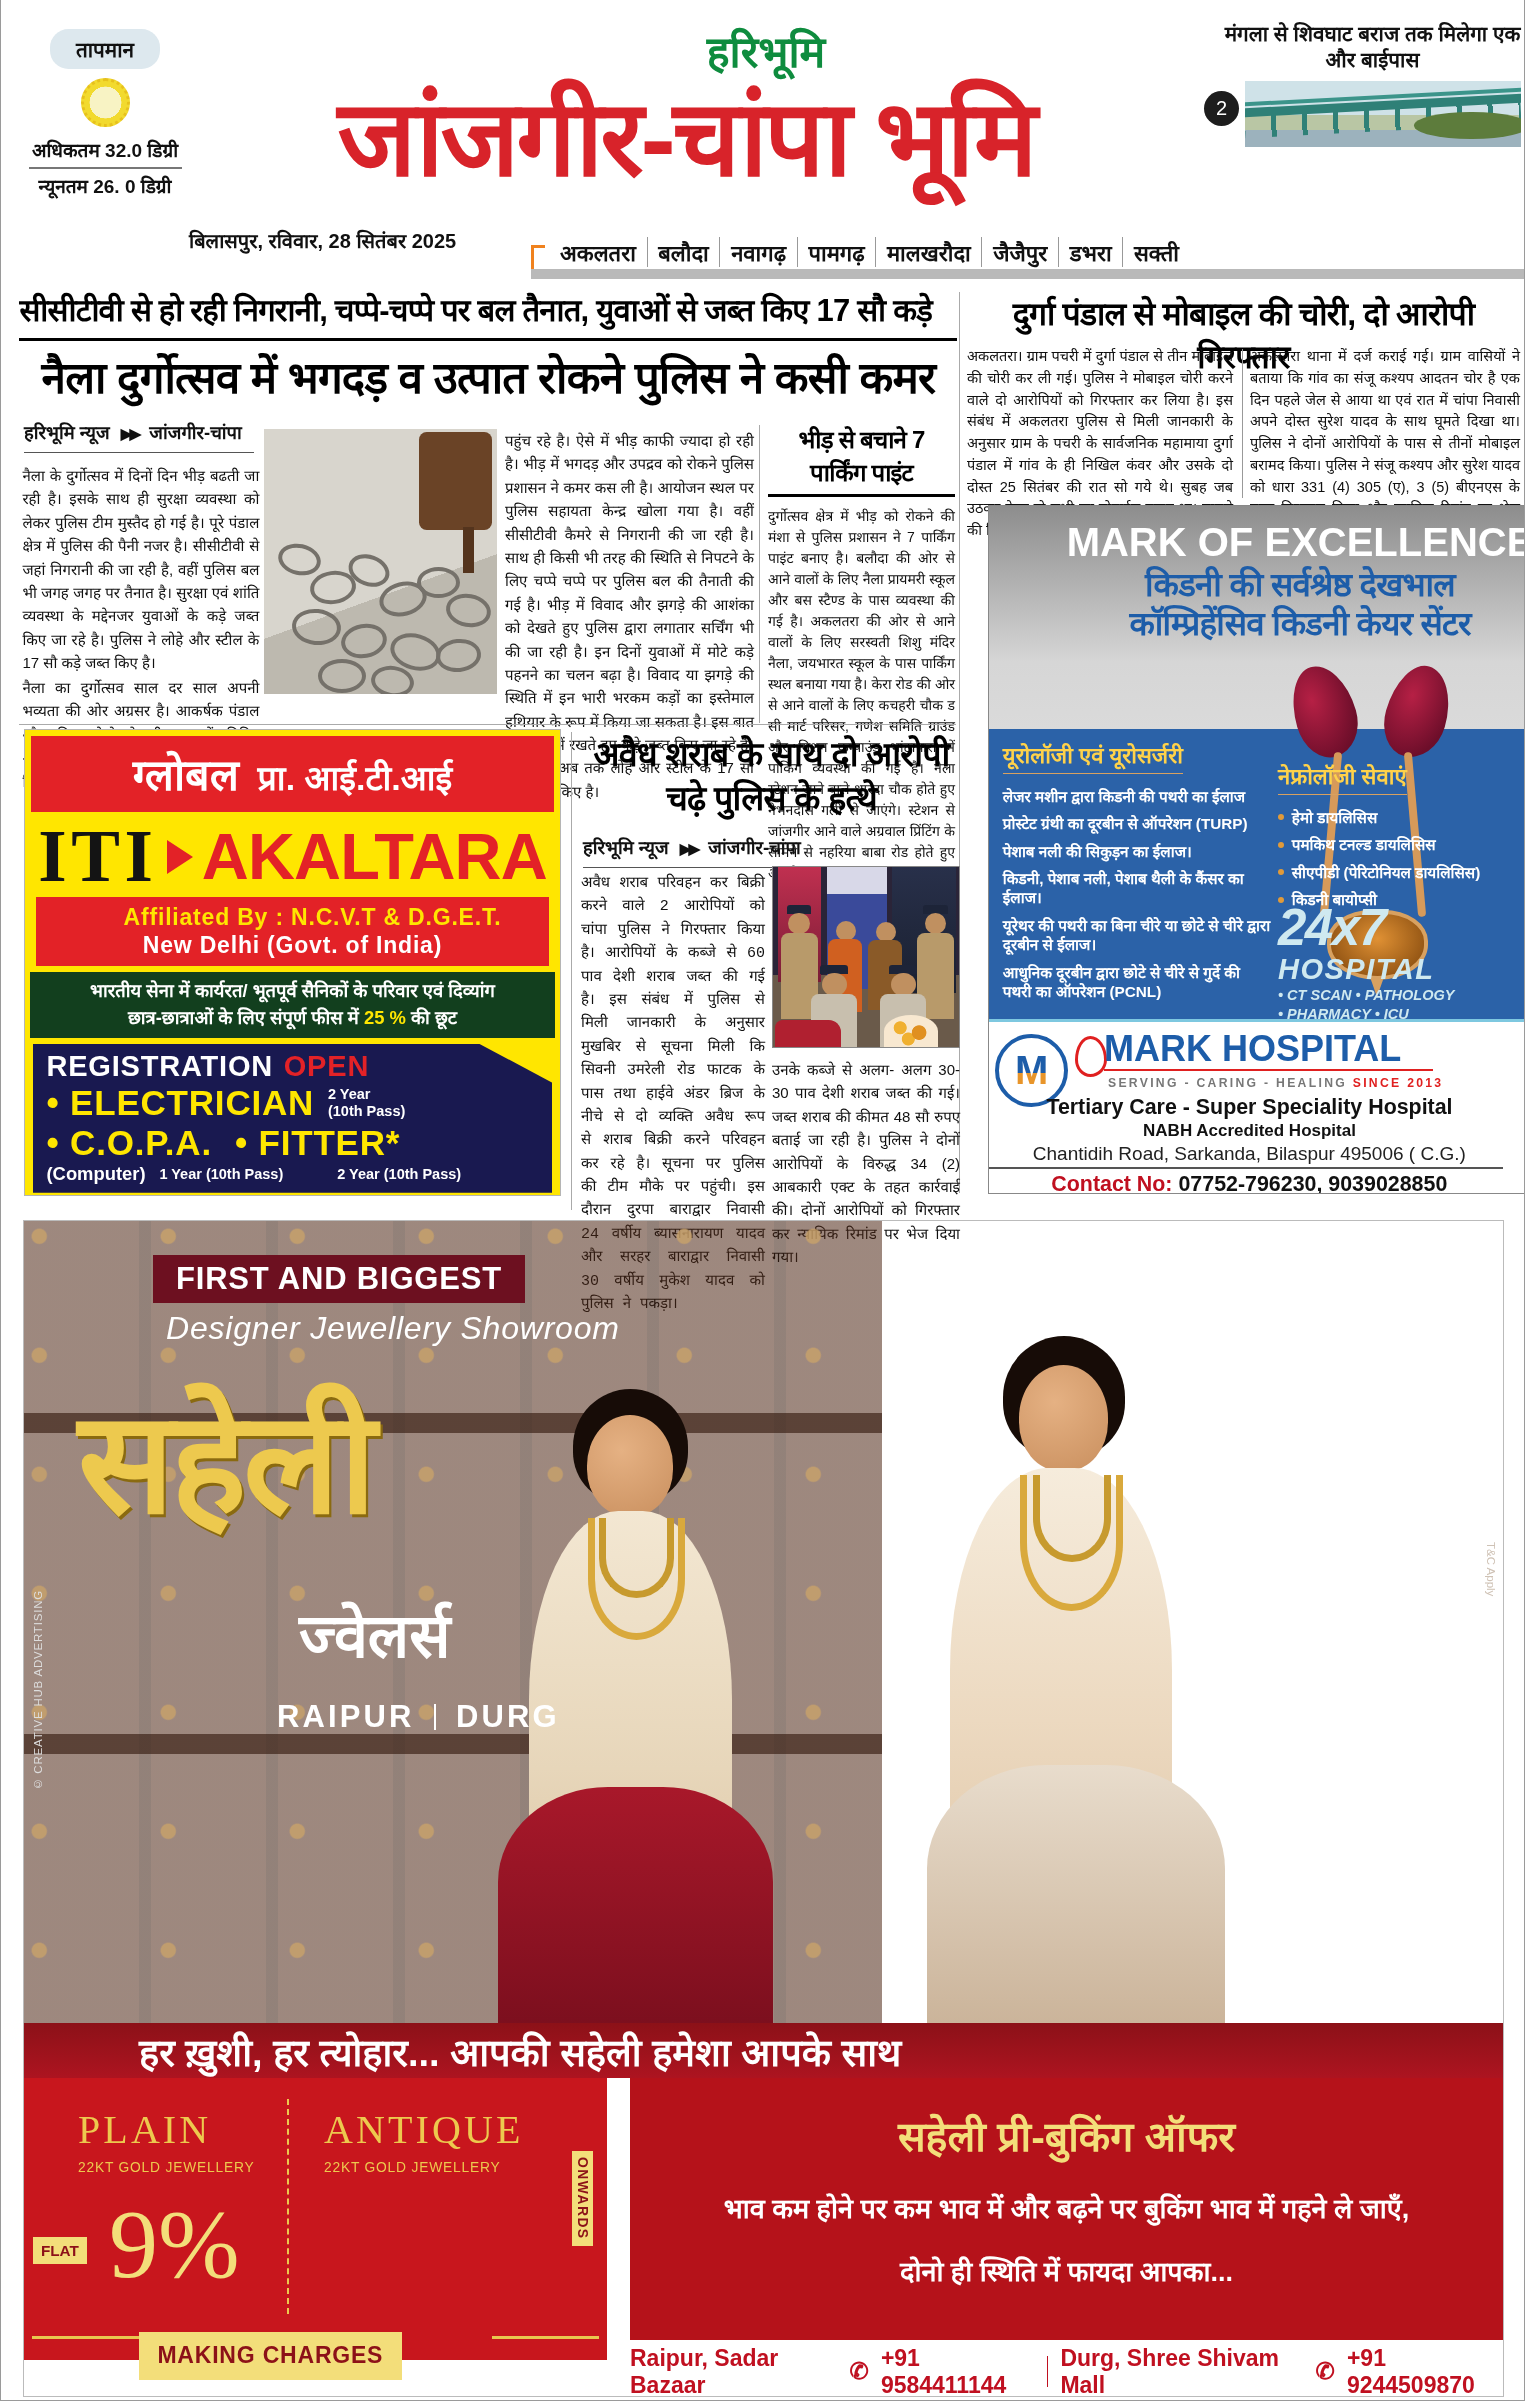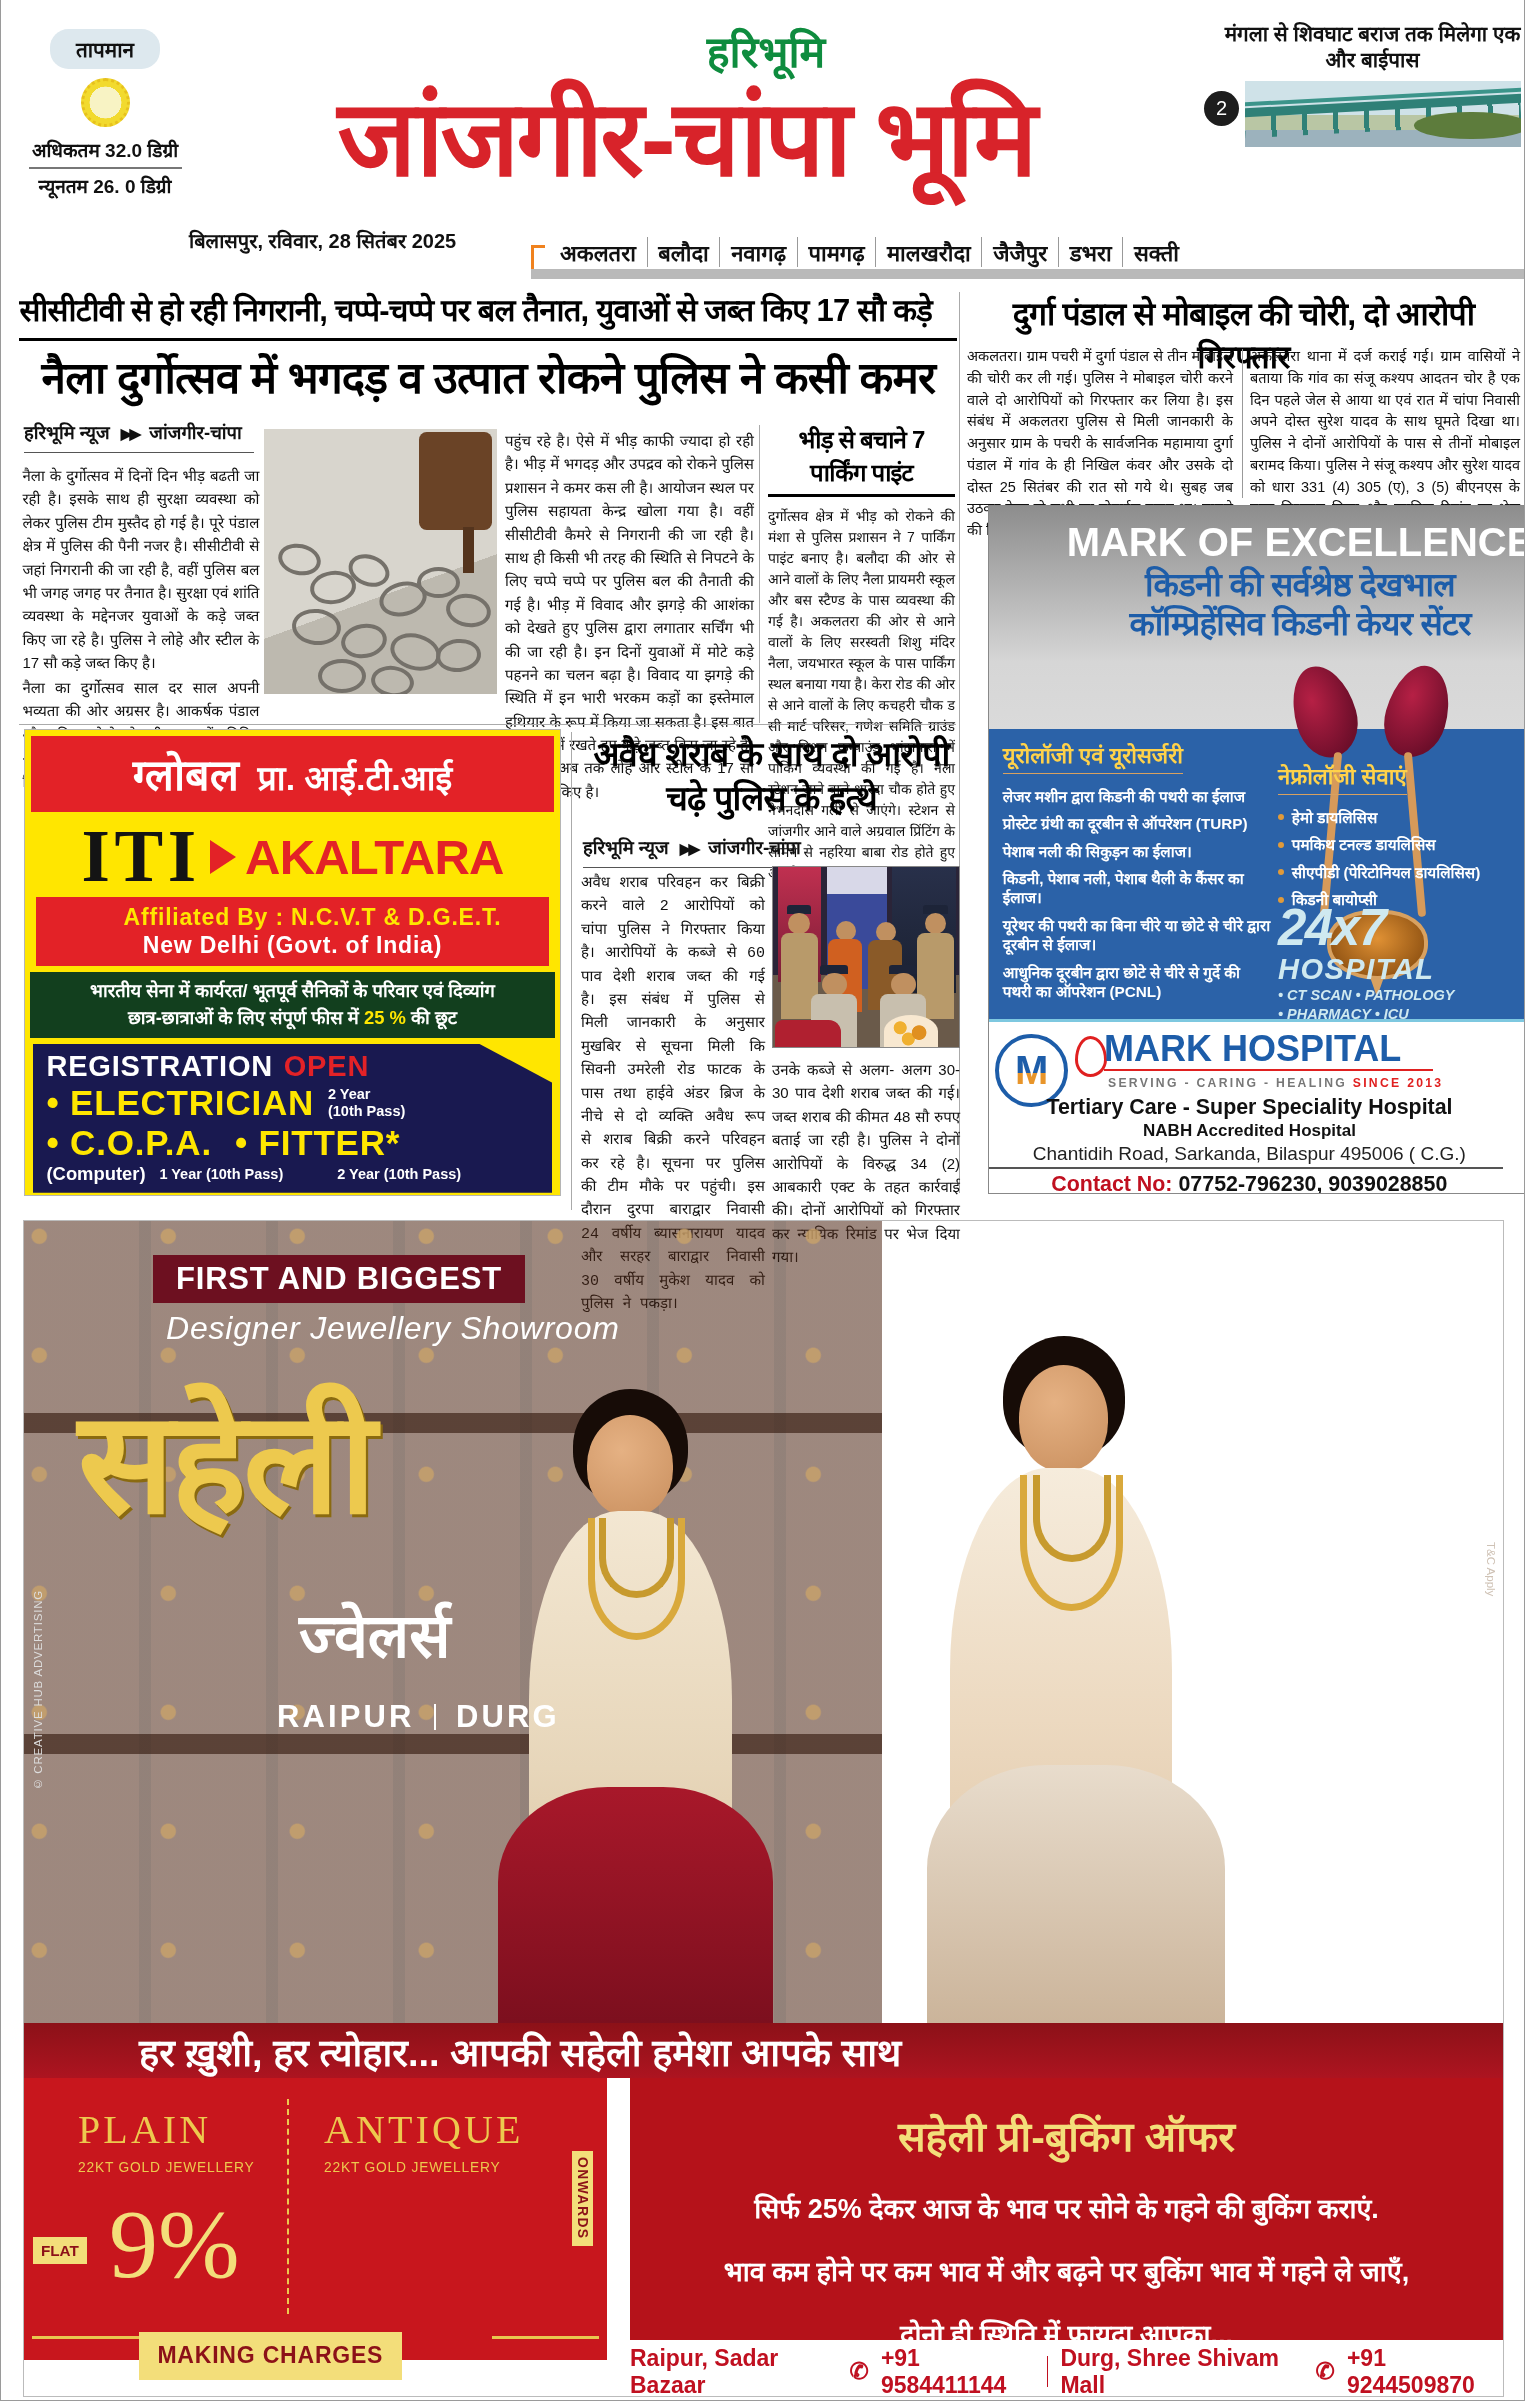--- a/index.html
+++ b/index.html
@@ -115,21 +115,21 @@
   #adprayas{position:absolute;right:-23px;top:92px;transform:rotate(-90deg);color:#555;font-size:12.2px;font-weight:bold;font-style:italic;}
 
   
   #iti{left:23px;top:729px;width:537px;height:467px;background:#ffe600;border:1.5px solid #b5b5b5;box-sizing:border-box;overflow:hidden;}
   #iti-red1{margin:6.1px 6.1px 4.6px;background:#e32227;color:#fff;text-align:center;padding:7.7px 0 9.2px;}
   #iti-red1 .big{font-size:43px;font-weight:bold;}
   #iti-red1 .small{font-size:34px;font-weight:bold;margin-left:15.3px;}
   #iti-row{display:flex;align-items:center;justify-content:center;gap:9.2px;height:80px;}
   #iti-word{font-family:"Liberation Serif",serif;font-weight:bold;font-size:73px;color:#141414;letter-spacing:4.6px;line-height:1;}
   #iti-play{width:0;height:0;border-top:17px solid transparent;border-bottom:17px solid transparent;border-left:26px solid #e32227;}
-  #iti-town{font-size:49px;font-weight:bold;color:#e32227;letter-spacing:-0.8px;}
+  #iti-town{font-size:65px;font-weight:bold;color:#e32227;letter-spacing:-0.8px;}
   #iti-red2{margin:0 10.7px;background:#e32227;text-align:center;padding:6.1px 0;line-height:1.25;}
   #iti-red2 .l1{color:#ffe600;font-weight:bold;font-size:23px;letter-spacing:0.8px;padding-left:40px;}
   #iti-red2 .l2{color:#fff;font-weight:bold;font-size:23px;letter-spacing:0.8px;}
   #iti-green{margin:6.1px 4.6px;background:#123f1e;color:#fff;text-align:center;font-weight:bold;font-size:18.4px;line-height:1.45;padding:6.1px 3.1px;}
   #iti-green .y{color:#ffe600;}
   #iti-navy{margin:3.1px 7.7px;background:#191950;color:#fff;padding:6.1px 13.8px 7.7px;clip-path:polygon(0 0,86% 0,100% 26%,100% 100%,0 100%);}
   #iti-reg{font-size:29px;font-weight:bold;letter-spacing:0.8px;}
   #iti-reg .open{color:#e32227;margin-left:10.7px;}
   .iti-crow{display:flex;align-items:center;}
   .iti-course{color:#ffe600;font-weight:bold;font-size:35px;letter-spacing:0.8px;}
@@ -458,21 +458,20 @@
         <div class="s-colsub">22KT GOLD JEWELLERY</div>
       </div>
       <div class="s-tagbox" id="s-onwards">ONWARDS</div>
       <div id="s-mline1"></div>
       <div id="s-mline2"></div>
       <div id="s-making">MAKING CHARGES</div>
     </div>
 
     <div id="s-right">
       <div id="s-offer-title">सहेली प्री-बुकिंग ऑफर</div>
-      <div class="s-offer-line">सिर्फ 25% देकर आज के भाव पर सोने के गहने की बुकिंग कराएं.</div>
       <div class="s-offer-line">भाव कम होने पर कम भाव में और बढ़ने पर बुकिंग भाव में गहने ले जाएँ,</div>
       <div class="s-offer-line">दोनो ही स्थिति में  फायदा आपका...</div>
     </div>
 
     <div id="s-contacts">
       <span>Raipur, Sadar Bazaar</span>
       <span>✆</span>
       <span>+91 9584411144</span>
       <span class="bar"></span>
       <span>Durg, Shree Shivam Mall</span>

